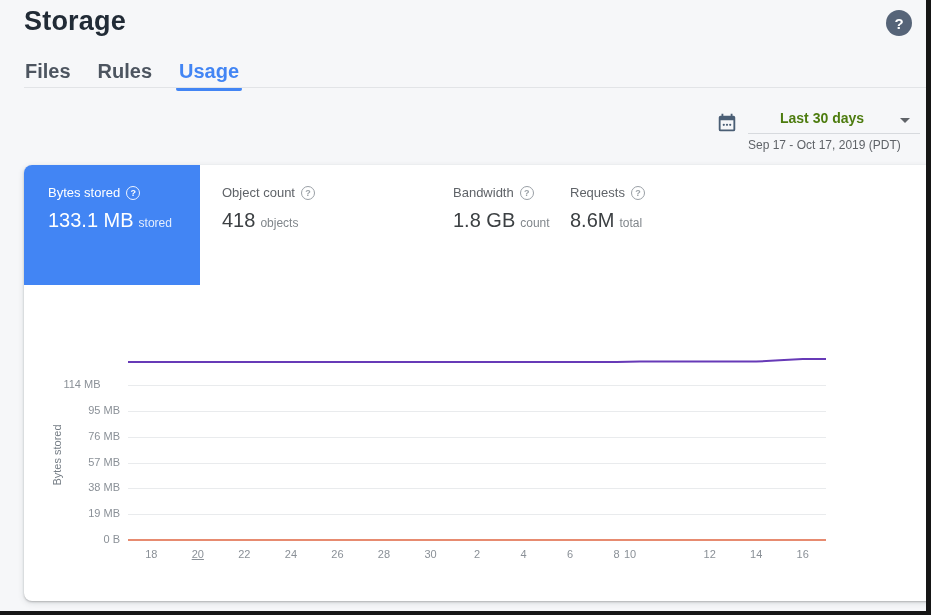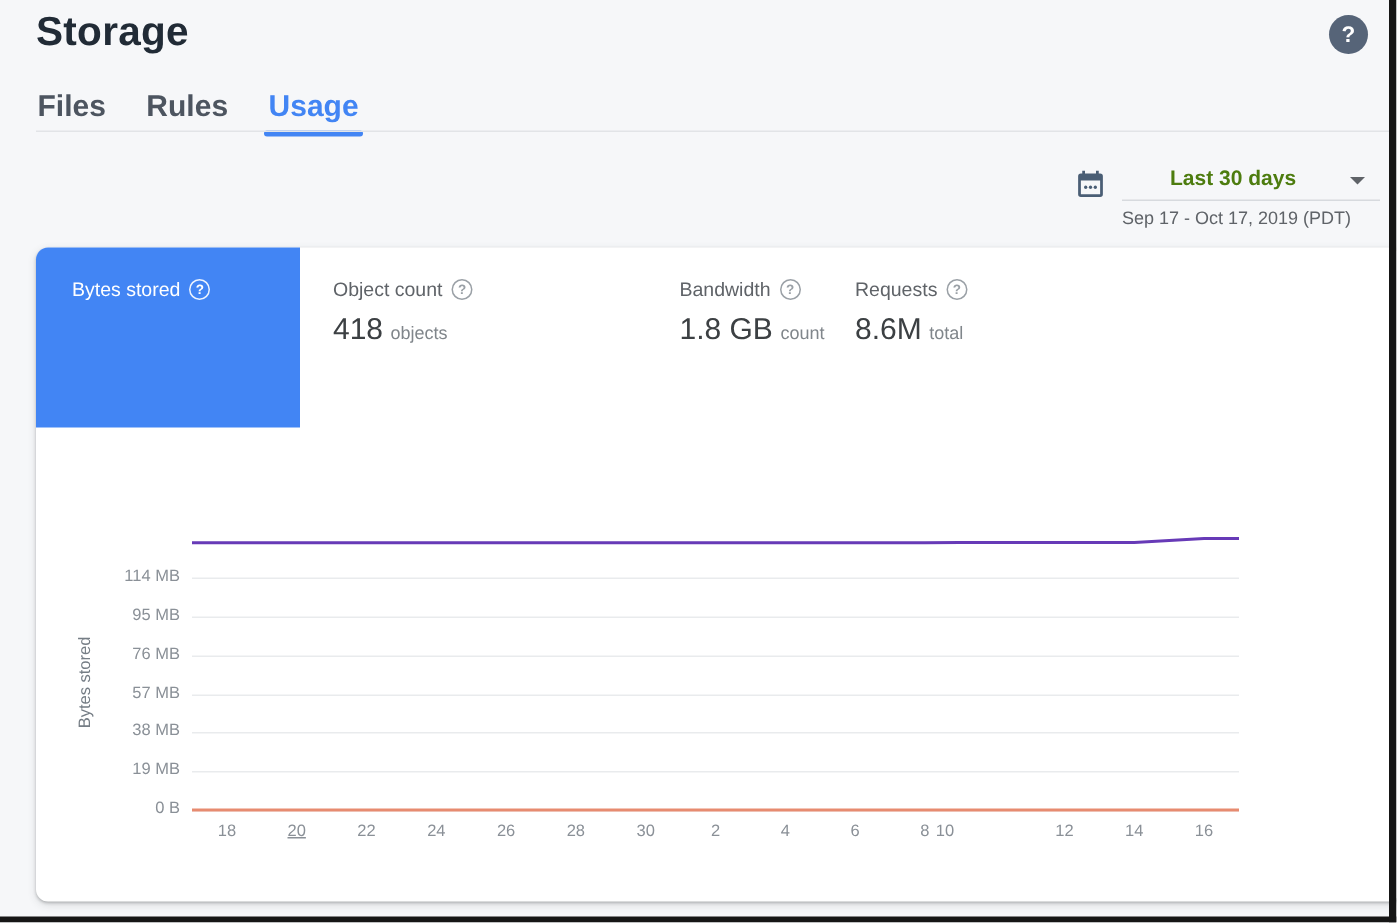--- a/index.html
+++ b/index.html
@@ -91,20 +91,23 @@
     <span class="dp-sub">Sep 17 - Oct 17, 2019 (PDT)</span>
   </div>
 
   <section class="card">
 
     <div class="metric active">
       <div class="metric-label">
         <span>Bytes stored</span>
         <span class="q-icon">?</span>
       </div>
+      <div class="metric-value">
+        <span>133.1 MB</span><span class="metric-unit">stored</span>
+      </div>
     </div>
 
     <div class="metric m2">
       <div class="metric-label">
         <span>Object count</span>
         <span class="q-icon">?</span>
       </div>
       <div class="metric-value">
         <span>418</span><span class="metric-unit">objects</span>
       </div>
@@ -127,21 +130,21 @@
       </div>
       <div class="metric-value">
         <span>8.6M</span><span class="metric-unit">total</span>
       </div>
     </div>
 
     <div id="chart">
       <div class="y-axis-title">Bytes stored</div>
       <div id="grid-layer">
           <div class="gridline" style="left: 104px; width: 698px; top: 220px;"></div>
-          <div class="y-tick" style="top: 213px;">114 MB</div>
+          <div class="y-tick" style="top: 213px; text-align: center;">114 MB</div>
           <div class="gridline" style="left: 104px; width: 698px; top: 245.8px;"></div>
           <div class="y-tick" style="top: 238.8px;">95 MB</div>
           <div class="gridline" style="left: 104px; width: 698px; top: 271.7px;"></div>
           <div class="y-tick" style="top: 264.7px;">76 MB</div>
           <div class="gridline" style="left: 104px; width: 698px; top: 297.5px;"></div>
           <div class="y-tick" style="top: 290.5px;">57 MB</div>
           <div class="gridline" style="left: 104px; width: 698px; top: 323.3px;"></div>
           <div class="y-tick" style="top: 316.3px;">38 MB</div>
           <div class="gridline" style="left: 104px; width: 698px; top: 349.2px;"></div>
           <div class="y-tick" style="top: 342.2px;">19 MB</div>

